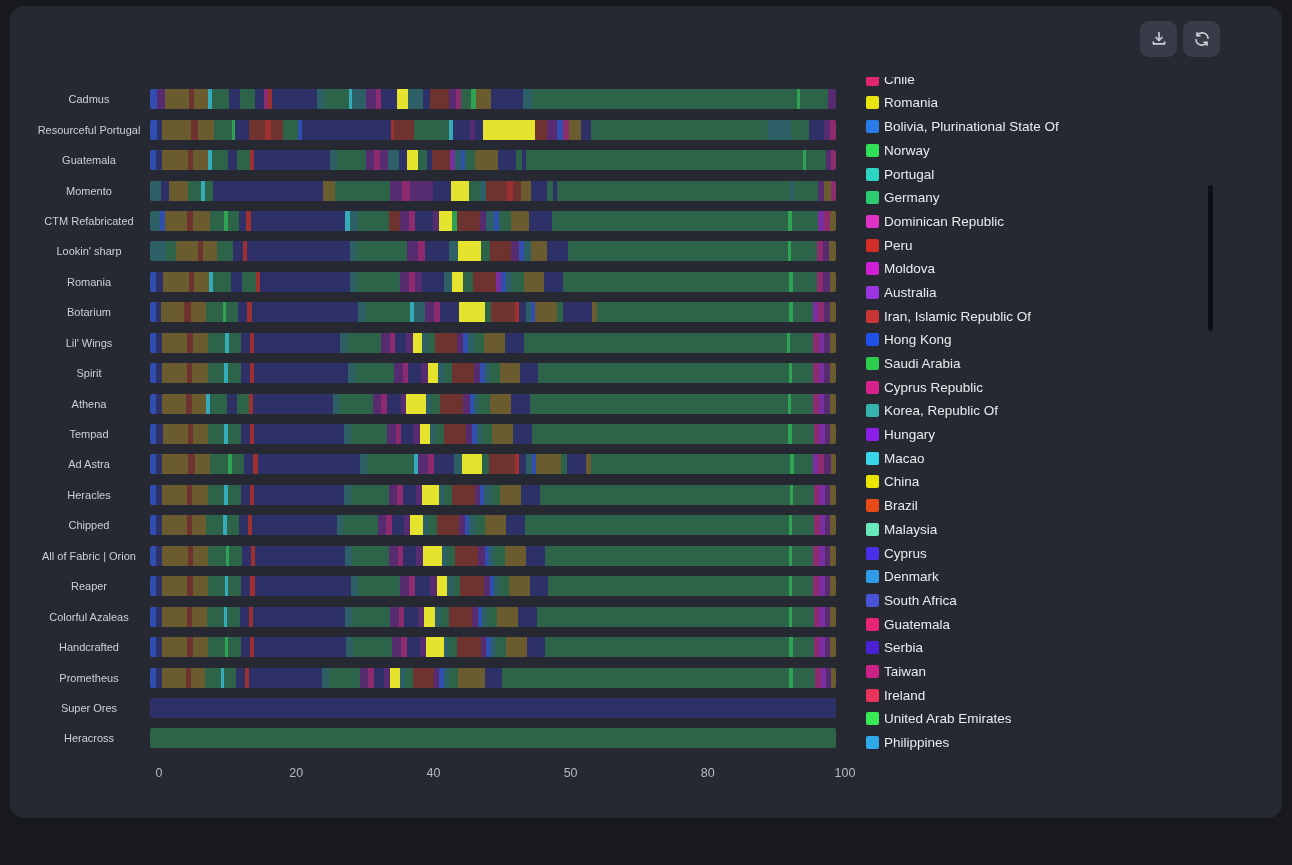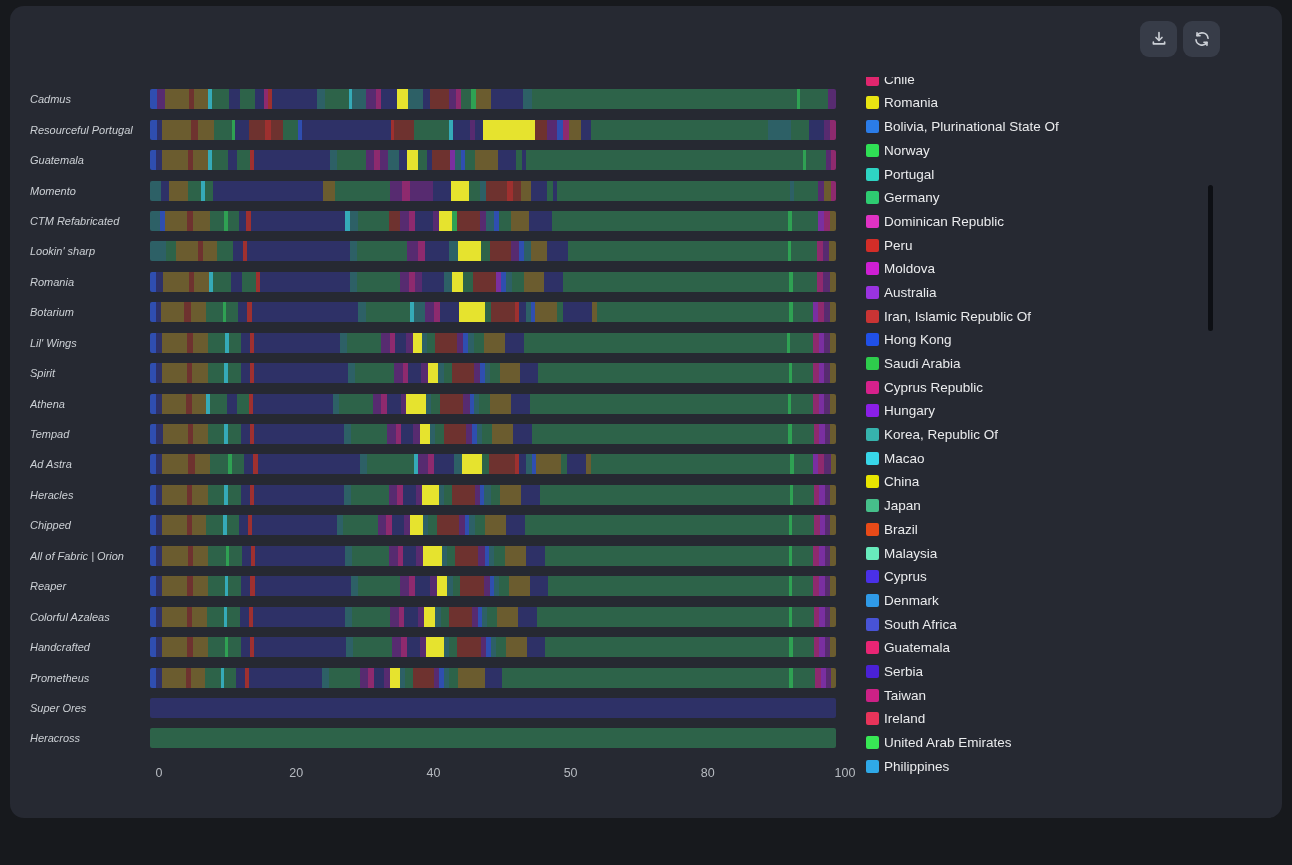--- a/index.html
+++ b/index.html
@@ -7,22 +7,22 @@
   .card{position:absolute;left:10px;top:6px;width:1272px;height:812px;background:#262932;
     border-radius:14px;}
   
   .toolbar{position:absolute;top:15px;right:62px;display:flex;gap:6px;}
   .icon-btn{width:37px;height:36px;border-radius:9px;background:#373c48;border:none;
     display:flex;align-items:center;justify-content:center;color:#ccd0d6;cursor:pointer;padding:0;}
   .icon-btn svg{width:18px;height:18px;}
   
   .chart{position:absolute;left:20px;top:78px;width:815px;}
   .chart-row{display:flex;align-items:center;height:30.45px;}
-  .row-label{width:118px;padding-right:2px;text-align:left;font-size:11px;color:#ccd0d5;
-    white-space:nowrap;overflow:hidden;direction:rtl;font-style:italic;}
+  .row-label{width:118px;padding-right:2px;text-align:center;font-size:11px;color:#ccd0d5;
+    white-space:nowrap;overflow:hidden;direction:rtl;}
   .row-bar{width:686px;height:20px;display:flex;border-radius:2px;overflow:hidden;}
   .seg{flex-basis:0;min-width:0;display:block;}
   
   .x-axis{position:absolute;left:149px;top:760px;width:686px;height:18px;}
   .x-tick{position:absolute;transform:translateX(-50%);font-size:12.5px;color:#b6bac0;}
   
   .legend{position:absolute;left:856px;top:71px;bottom:22px;width:330px;overflow:hidden;}
   .legend-inner{margin-top:-9.6px;}
   .legend-item{display:flex;align-items:center;height:23.7px;cursor:pointer;}
   .swatch{width:13px;height:13px;border-radius:2px;margin-right:5px;flex:0 0 auto;}
@@ -911,38 +911,34 @@
         </div>
         <div class="legend-item">
           <span class="swatch" style="background: rgb(46, 204, 76);"></span>
           <span class="legend-label">Saudi Arabia</span>
         </div>
         <div class="legend-item">
           <span class="swatch" style="background: rgb(214, 33, 140);"></span>
           <span class="legend-label">Cyprus Republic</span>
         </div>
         <div class="legend-item">
+          <span class="swatch" style="background: rgb(54, 179, 173);"></span>
+          <span class="legend-label">Korea, Republic Of</span>
+        </div>
+        <div class="legend-item">
           <span class="swatch" style="background: rgb(139, 31, 232);"></span>
           <span class="legend-label">Hungary</span>
         </div>
         <div class="legend-item">
-          <span class="swatch" style="background: rgb(54, 179, 173);"></span>
-          <span class="legend-label">Korea, Republic Of</span>
-        </div>
-        <div class="legend-item">
           <span class="swatch" style="background: rgb(56, 214, 232);"></span>
           <span class="legend-label">Macao</span>
         </div>
         <div class="legend-item">
           <span class="swatch" style="background: rgb(232, 229, 0);"></span>
           <span class="legend-label">China</span>
-        </div>
-        <div class="legend-item">
-          <span class="swatch" style="background: rgb(70, 191, 138);"></span>
-          <span class="legend-label">Japan</span>
         </div>
         <div class="legend-item">
           <span class="swatch" style="background: rgb(232, 74, 24);"></span>
           <span class="legend-label">Brazil</span>
         </div>
         <div class="legend-item">
           <span class="swatch" style="background: rgb(104, 234, 188);"></span>
           <span class="legend-label">Malaysia</span>
         </div>
         <div class="legend-item">

